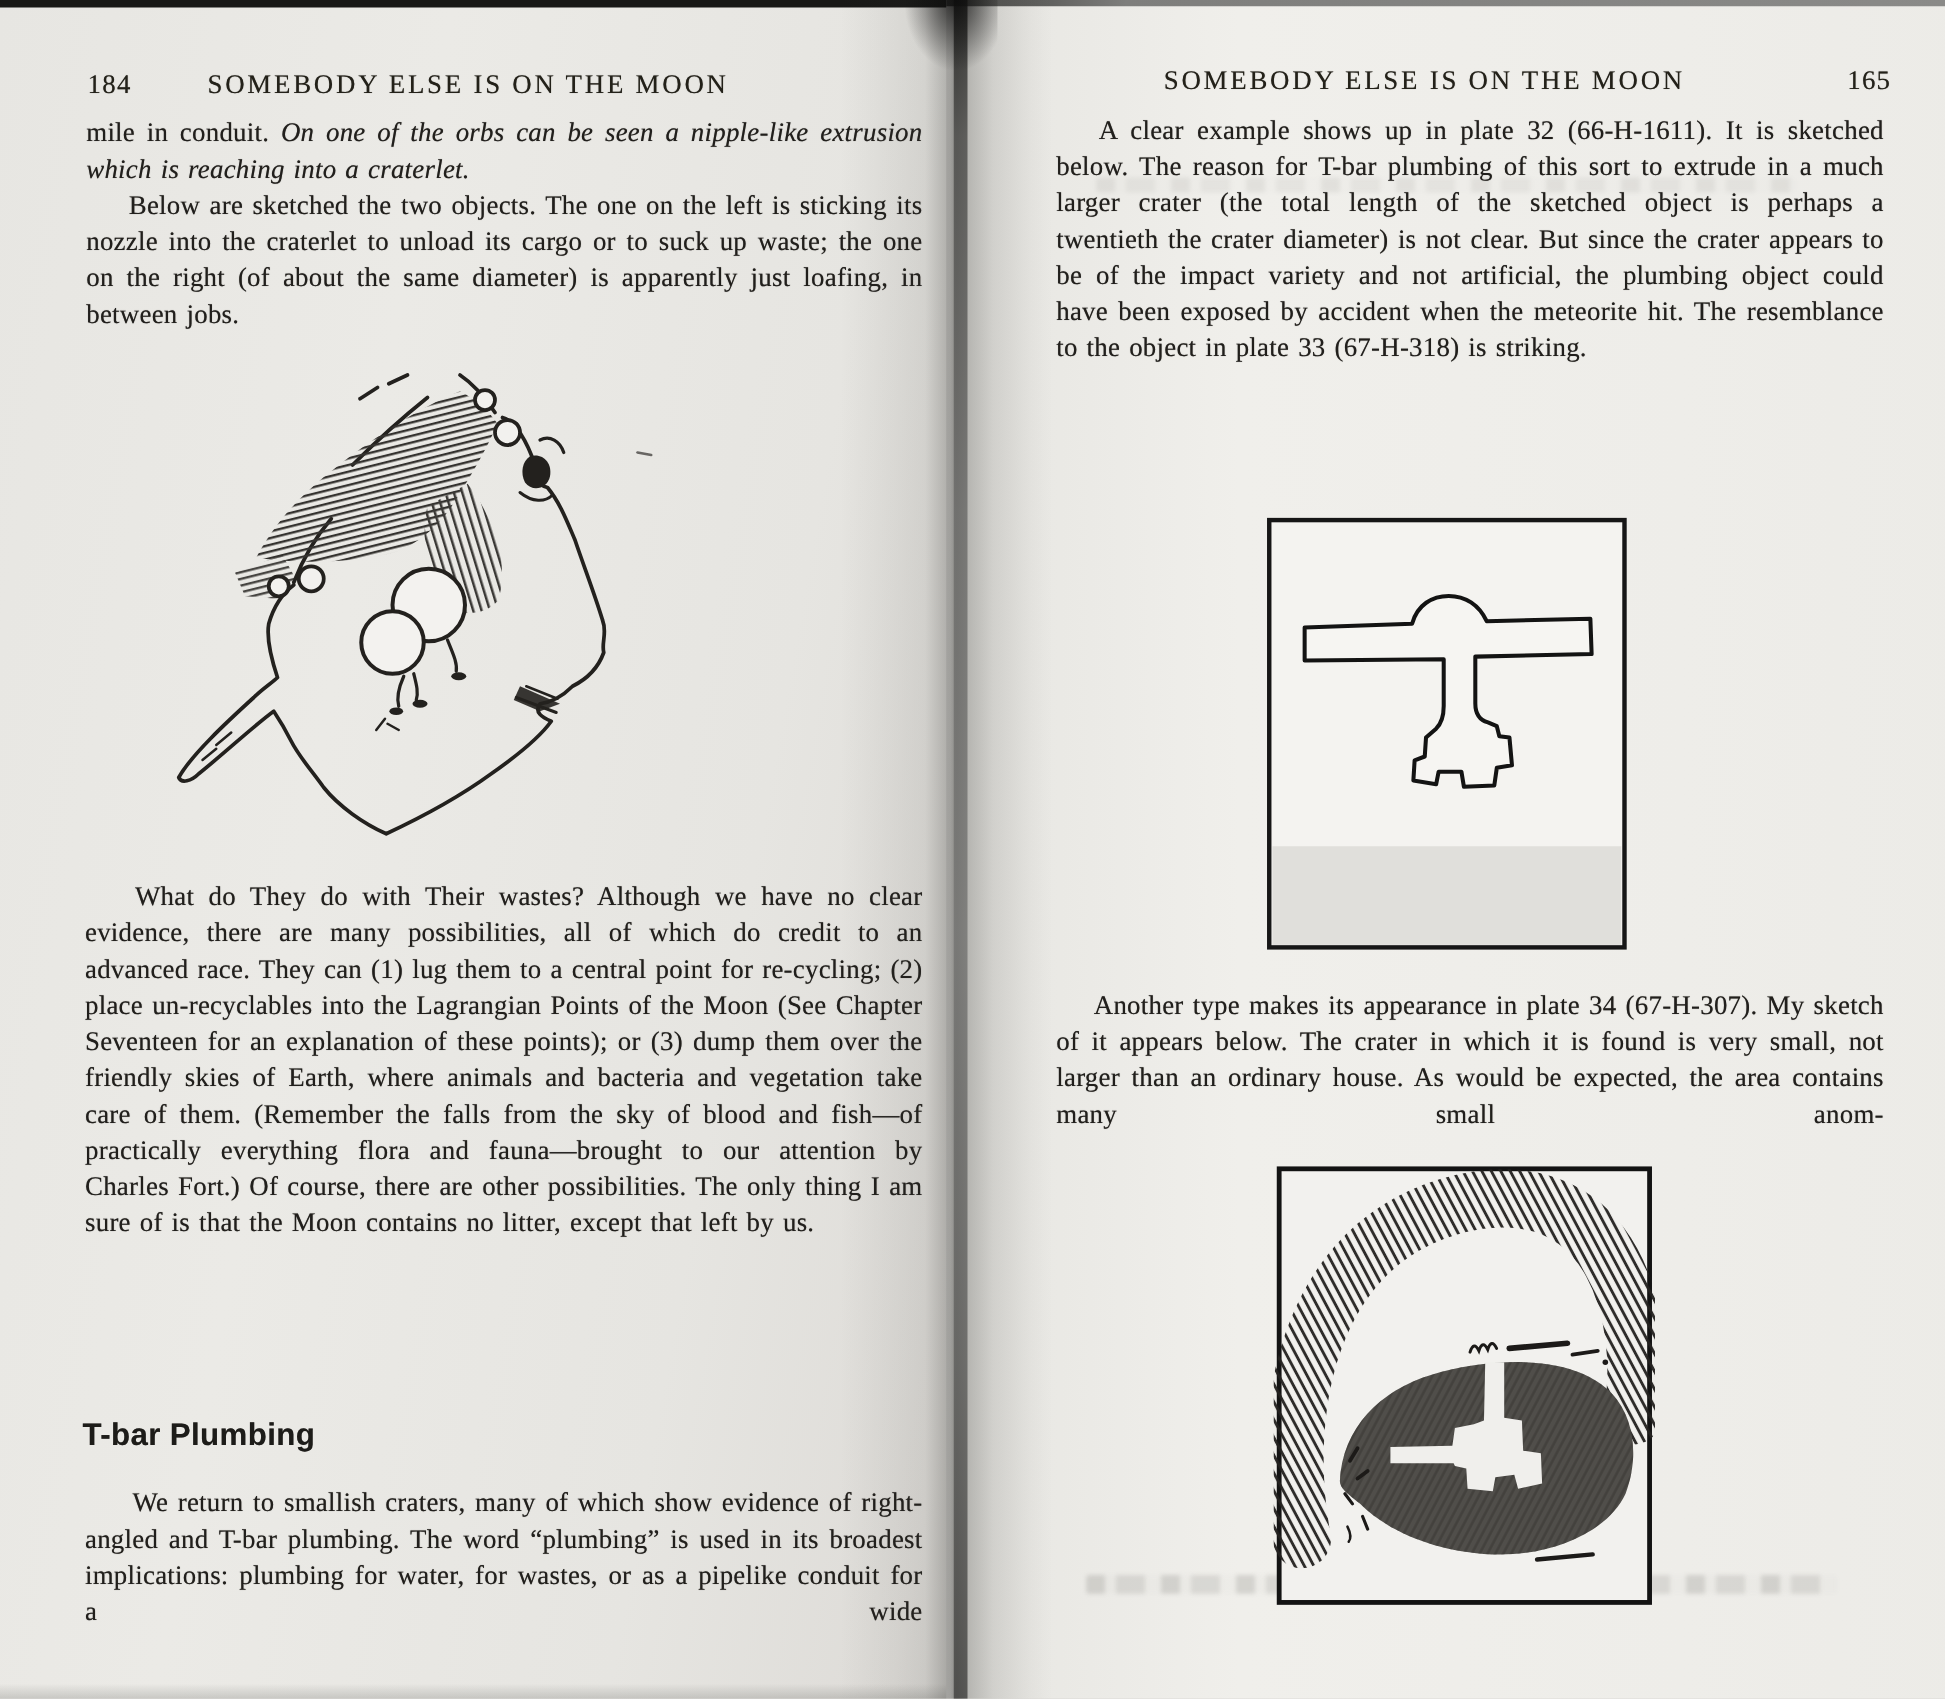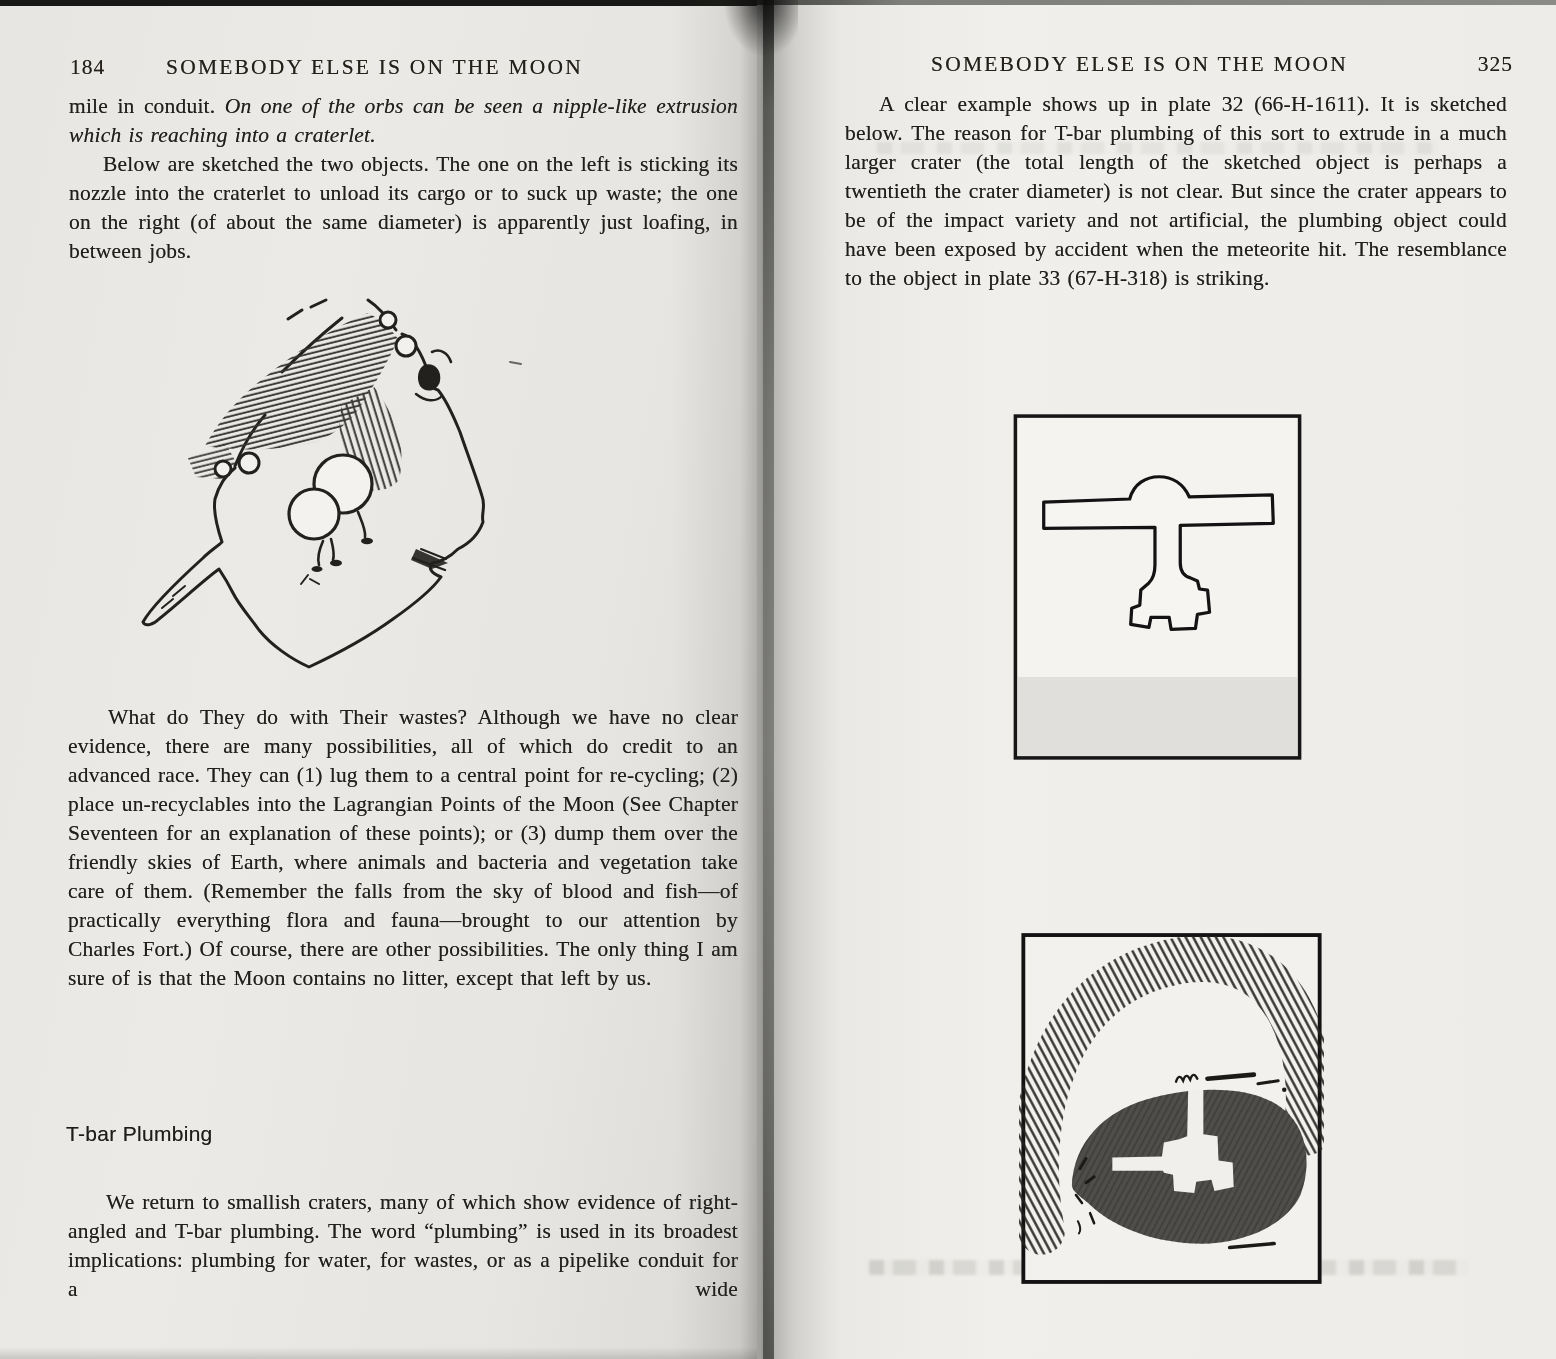--- a/index.html
+++ b/index.html
@@ -42,22 +42,22 @@
   
   .bodytext{position:absolute;color:#211f1c;font-size:21.5px;line-height:29px;
     text-align:justify;letter-spacing:.2px;word-spacing:1.6px;
     text-shadow:0 0 .6px rgba(40,38,34,.65);}
   .bodytext p{margin:0;}
   .bodytext p.ind{text-indent:34px;}
   .justify-last{text-align-last:justify;}
   .pg-header{position:absolute;display:flex;color:#232119;font-size:21.5px;
     letter-spacing:2.2px;text-shadow:0 0 .6px rgba(40,38,34,.6);}
   .pg-header .num{letter-spacing:1px;}
-  .sec-heading{position:absolute;font-family:"Liberation Sans",sans-serif;font-weight:normal;
-    font-size:21px;color:#1d1c19;letter-spacing:.3px;text-shadow:0 0 .5px rgba(30,28,24,.55);}
+  .sec-heading{position:absolute;font-family:"Liberation Sans",sans-serif;font-weight:bold;
+    font-size:25px;color:#1d1c19;letter-spacing:.3px;text-shadow:0 0 .5px rgba(30,28,24,.55);margin-top:12px;}
   .fig{position:absolute;}
   
   .bleed{position:absolute;filter:blur(1.6px);opacity:.55;border-radius:2px;
     background:repeating-linear-gradient(90deg,
       rgba(105,104,99,.38) 0 15px, rgba(105,104,99,.05) 15px 24px,
       rgba(105,104,99,.30) 24px 47px, rgba(105,104,99,.04) 47px 60px);}
   .bleed.light{opacity:.28;}
   i{font-style:italic;}
 </style>
 </head>
@@ -141,33 +141,36 @@
     </div>
   </div>
 
   <div class="page page-right">
 
     <div class="bleed light" style="left:120px;top:142px;width:560px;height:12px;"></div>
     <div class="bleed" style="left:112px;top:1260px;width:600px;height:15px;"></div>
 
     <div class="pg-header" style="left:88px;top:52px;width:668px;">
       <span style="flex:1;padding-left:86px;">SOMEBODY ELSE IS ON THE MOON</span>
-      <span class="num">325</span>
+      <span class="num">165</span>
     </div>
 
     <div class="bodytext" style="left:88px;top:90px;width:662px;">
       <p class="ind">A clear example shows up in plate 32 (66-H-1611). It is sketched below. The reason for T-bar plumbing of this sort to extrude in a much larger crater (the total length of the sketched object is perhaps a twentieth the crater diameter) is not clear. But since the crater appears to be of the impact variety and not artificial, the plumbing object could have been exposed by accident when the meteorite hit. The resemblance to the object in plate 33 (67-H-318) is striking.</p>
     </div>
 
     <svg class="fig" style="left:253px;top:410px;" width="296" height="356" viewBox="0 0 292 352">
       <rect x="5" y="6" width="281" height="338" fill="#f4f3f0" stroke="#161616" stroke-width="3.5"></rect>
       <rect x="7.5" y="264" width="276" height="78" fill="#dbdad6" opacity=".8"></rect>
       <path d="M33 91 L118 88 C122 73 134 66 147 66 C160 66 171 73 177 86 L259 84 L260 112 L168 114 L168 151 C168 159 171 164 178 166 L185 169 L187 177 L195 178 L197 200 L185 202 L183 216 L159 217 L157 205 L139 205 L137 215 L119 212 L120 196 L128 193 L129 178 L137 171 C141 167 143 160 143 153 L143 116 L33 117 Z" fill="#f6f5f2" stroke="#131313" stroke-width="3.2" stroke-linejoin="round"></path>
     </svg>
 
+    <div class="bodytext" style="left:88px;top:790px;width:662px;">
+      <p class="ind justify-last" style="text-indent:30px;">Another type makes its appearance in plate 34 (67-H-307). My sketch of it appears below. The crater in which it is found is very small, not larger than an ordinary house. As would be expected, the area contains many small anom-</p>
+    </div>
 
     <svg class="fig" style="left:262px;top:930px;" width="305" height="357" viewBox="0 0 301 353">
       <defs>
         <pattern id="hR" patternUnits="userSpaceOnUse" width="6.6" height="6.6" patternTransform="rotate(62)">
           <line x1="0" y1="3.3" x2="6.6" y2="3.3" stroke="#242220" stroke-width="2.3"></line>
         </pattern>
         <pattern id="hD" patternUnits="userSpaceOnUse" width="5.5" height="5.5" patternTransform="rotate(118)">
           <line x1="0" y1="2.7" x2="5.5" y2="2.7" stroke="#35332f" stroke-width="2"></line>
         </pattern>
       </defs>

